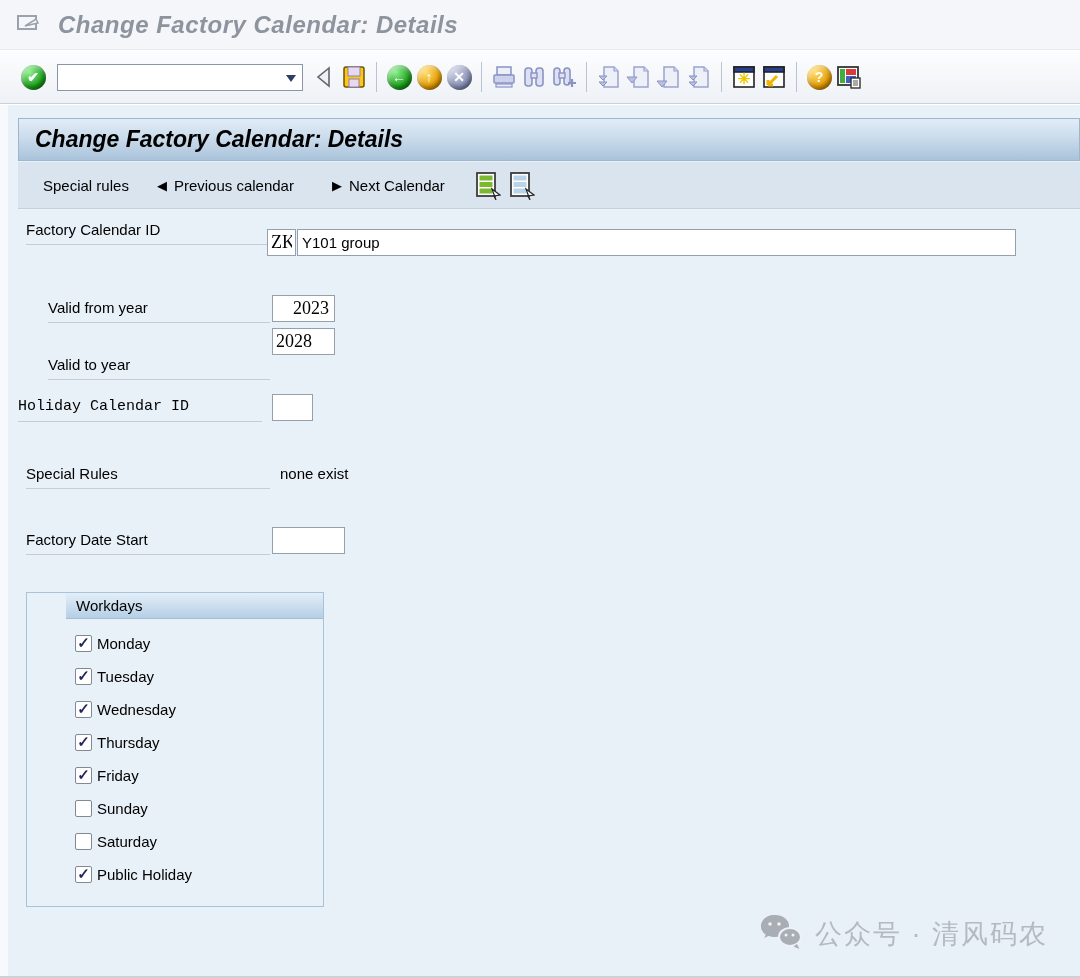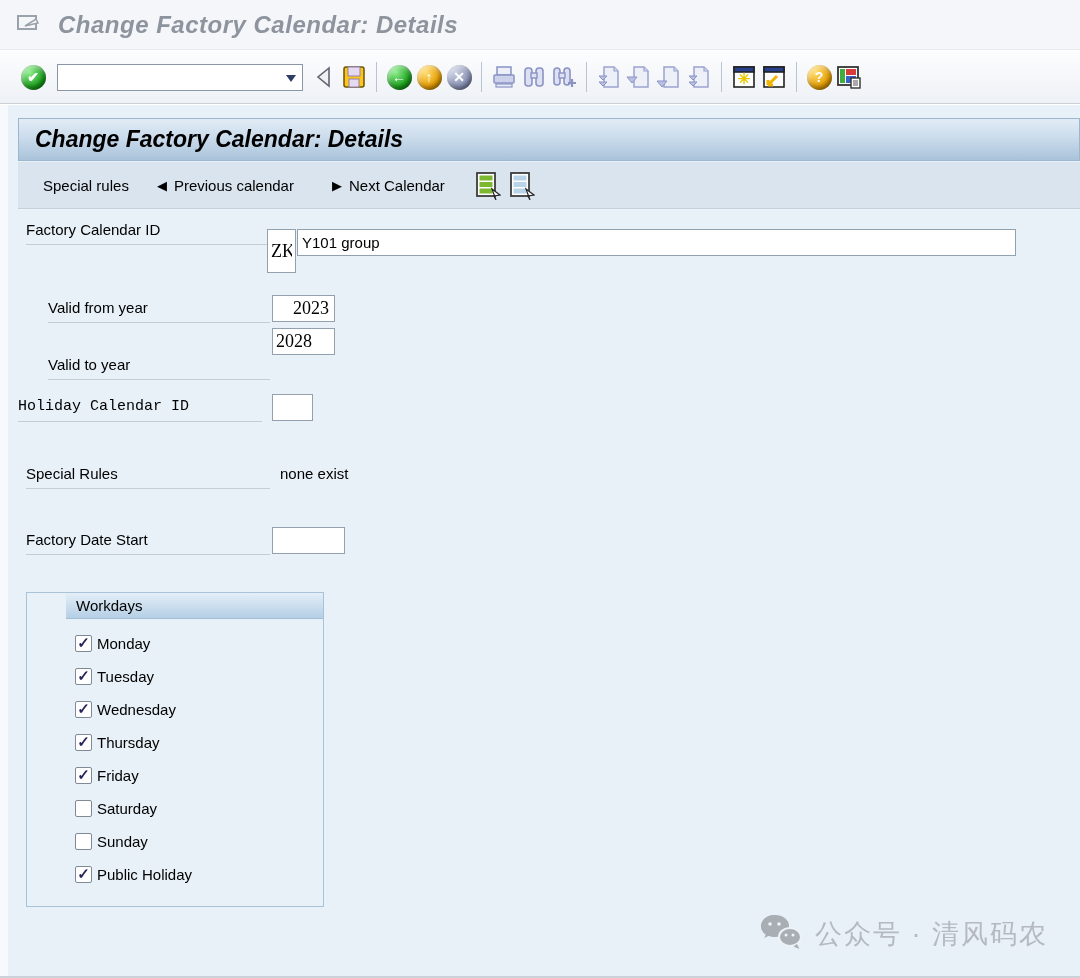--- a/index.html
+++ b/index.html
@@ -244,21 +244,21 @@
           <rect x="4" y="3" width="18" height="23" fill="#ffffff" stroke="#3c3c3c" stroke-width="1.8"></rect>
           <rect x="6.5" y="5.5" width="13" height="5" fill="#b9d4e8"></rect>
           <rect x="6.5" y="12" width="13" height="5" fill="#b9d4e8"></rect>
           <rect x="6.5" y="18.5" width="13" height="5" fill="#b9d4e8"></rect>
           <polygon points="19,19 27,25 21,26 23,30" fill="#ffffff" stroke="#222" stroke-width="1.2"></polygon>
         </svg>
       </span>
     </div>
 
     <div class="form-label" style="left:26px; top:112px; width:244px;">Factory Calendar ID</div>
-    <input class="tfield serif" style="left: 267px; top: 124px; width: 29px; height: 44px;" value="ZK">
+    <input class="tfield serif" style="left: 267px; top: 124px; width: 29px; height: 27px;" value="ZK">
     <input class="tfield" style="left: 297px; top: 124px; width: 719px; height: 27px;" value="Y101 group">
 
     <div class="form-label" style="left:48px; top:190px; width:222px;">Valid from year</div>
     <input class="tfield serif" style="left: 272px; top: 190px; width: 63px; height: 27px; padding-left: 20px;" value="2023">
 
     <div class="form-label" style="left:48px; top:223px; width:222px;margin-top:24px;">Valid to year</div>
     <input class="tfield serif" style="left: 272px; top: 223px; width: 63px; height: 27px;" value="2028">
 
     <div class="form-label" style="left:18px; top:289px; width:244px;font-family:Liberation Mono, monospace;">Holiday Calendar ID</div>
     <input class="tfield" style="left: 272px; top: 289px; width: 41px; height: 27px;" value="">
@@ -297,25 +297,25 @@
           <span class="cb-label">Thursday</span>
         </div>
         <div class="cb-row">
           <span class="checkbox checked">
               <span class="glyph">✓</span>
             </span>
           <span class="cb-label">Friday</span>
         </div>
         <div class="cb-row">
           <span class="checkbox"></span>
+          <span class="cb-label">Sunday</span>
+        </div>
+        <div class="cb-row">
+          <span class="checkbox"></span>
           <span class="cb-label">Saturday</span>
-        </div>
-        <div class="cb-row">
-          <span class="checkbox"></span>
-          <span class="cb-label">Sunday</span>
         </div>
         <div class="cb-row">
           <span class="checkbox checked">
               <span class="glyph">✓</span>
             </span>
           <span class="cb-label">Public Holiday</span>
         </div>
       </div>
     </div>
 

